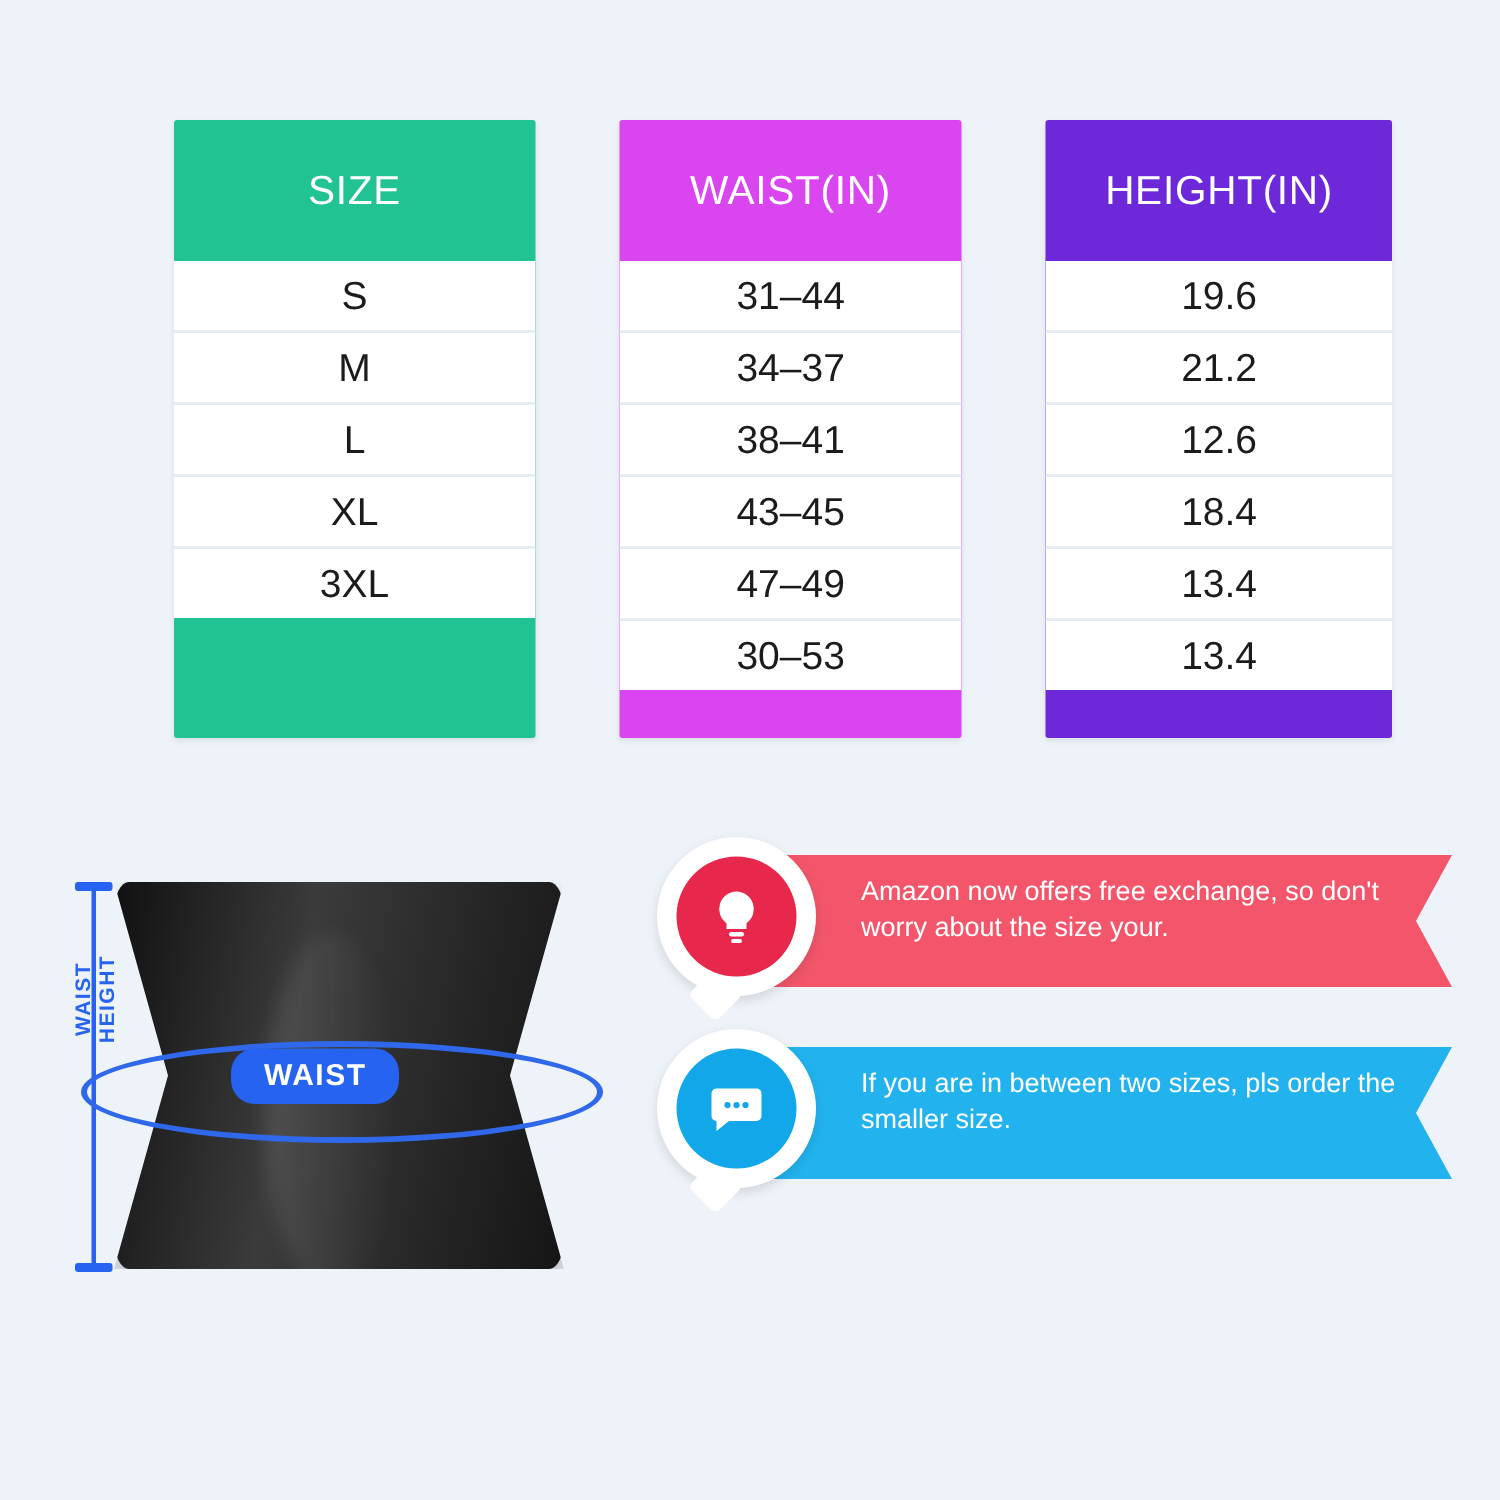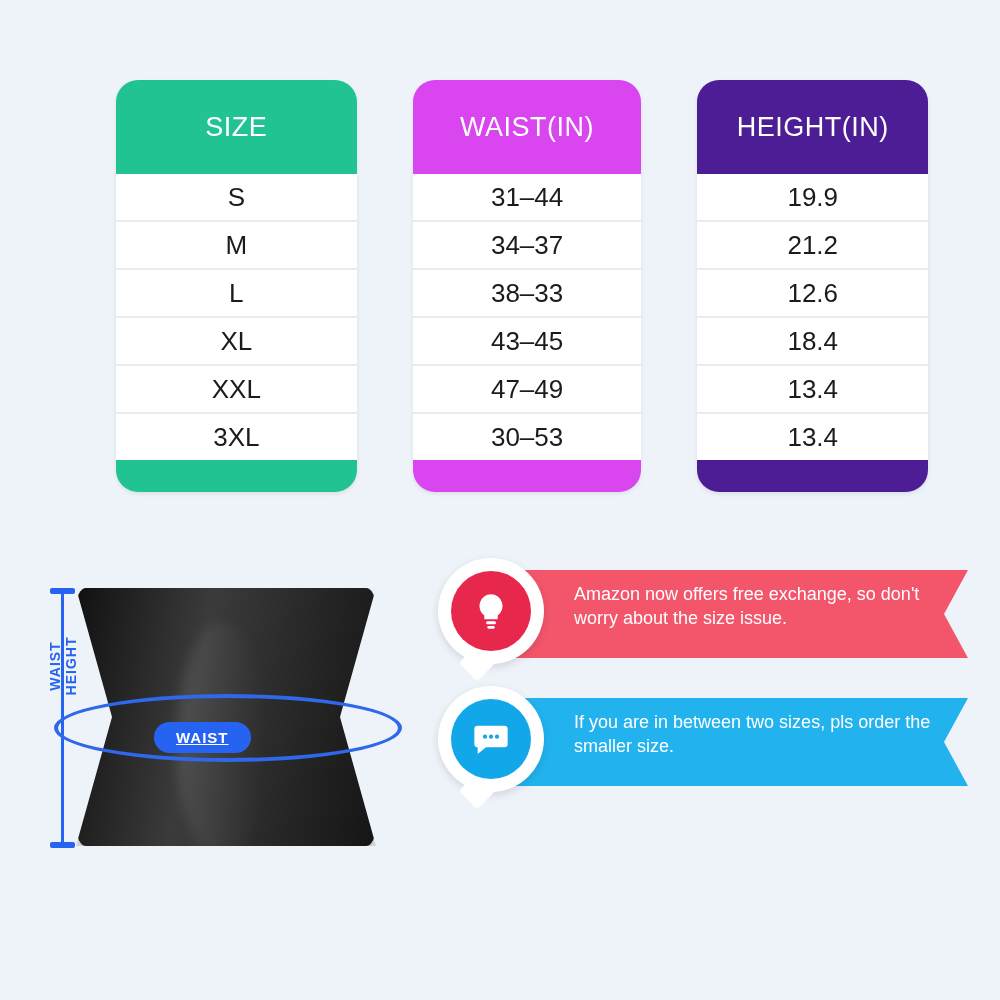--- a/index.html
+++ b/index.html
@@ -18,30 +18,30 @@
   
   .size-table {
     position: absolute;
     left: 72px;
     top: 80px;
     width: 856px;
     display: flex;
     gap: 12px;
   }
   .col {
-    border-radius: 22px;
+    border-radius: 2px;
     overflow: hidden;
     box-shadow: 0 2px 4px rgba(0,0,0,0.08);
     display: flex;
     flex-direction: column;
     margin-left: 44px;
   }
   .col-size   { width: 284px; background: #22c392; }
   .col-waist  { width: 270px; background: #d946ef; }
-  .col-height { width: 272px; background: #4c1d95; }
+  .col-height { width: 272px; background: #6d28d9; }
 
   .col-header {
     height: 94px;
     display: flex;
     align-items: center;
     justify-content: center;
     color: #ffffff;
     font-size: 27px;
     letter-spacing: 0.5px;
   }
@@ -133,29 +133,28 @@
     left: 34px;
     top: 134px;
     width: 340px;
     height: 60px;
     border: 4px solid #2f68ea;
     border-radius: 50%;
   }
   .waist-tag {
     position: absolute;
     left: 134px;
-    top: 162px;
+    top: 139px;
     background: #2563f0;
     color: #ffffff;
-    font-size: 15px;
+    font-size: 20px;
     font-weight: bold;
     letter-spacing: 1px;
     padding: 7px 22px;
     border-radius: 16px;
-    text-decoration: underline;
   }
 
   
   .notes {
     position: absolute;
     left: 430px;
     top: 556px;
     width: 540px;
   }
   .note {
@@ -227,41 +226,40 @@
 
 <div class="size-table">
 
   <div class="col col-size">
     <div class="col-header">SIZE</div>
     <div class="col-body">
       <div class="cell">S</div>
       <div class="cell">M</div>
       <div class="cell">L</div>
       <div class="cell">XL</div>
-      <div class="cell">XXL</div>
       <div class="cell">3XL</div>
     </div>
   </div>
 
   <div class="col col-waist">
     <div class="col-header">WAIST(IN)</div>
     <div class="col-body">
       <div class="cell">31–44</div>
       <div class="cell">34–37</div>
-      <div class="cell">38–33</div>
+      <div class="cell">38–41</div>
       <div class="cell">43–45</div>
       <div class="cell">47–49</div>
       <div class="cell">30–53</div>
     </div>
   </div>
 
   <div class="col col-height">
     <div class="col-header">HEIGHT(IN)</div>
     <div class="col-body">
-      <div class="cell">19.9</div>
+      <div class="cell">19.6</div>
       <div class="cell">21.2</div>
       <div class="cell">12.6</div>
       <div class="cell">18.4</div>
       <div class="cell">13.4</div>
       <div class="cell">13.4</div>
     </div>
   </div>
 
 </div>
 
@@ -279,21 +277,21 @@
   </div>
 
   <div class="waist-ellipse"></div>
   <div class="waist-tag">WAIST</div>
 </div>
 
 <div class="notes">
 
   <div class="note note-1">
     <div class="ribbon"></div>
-    <div class="note-text">Amazon now offers free exchange, so don't worry about the size issue.</div>
+    <div class="note-text">Amazon now offers free exchange, so don't worry about the size your.</div>
     <div class="badge">
       <div class="badge-inner">
         <svg viewBox="0 0 24 24" fill="#ffffff" xmlns="http://www.w3.org/2000/svg">
           <path d="M12 2a7 7 0 0 0-4 12.7V17h8v-2.3A7 7 0 0 0 12 2z"></path>
           <rect x="9" y="18.2" width="6" height="1.8" rx="0.9"></rect>
           <rect x="9.8" y="21" width="4.4" height="1.6" rx="0.8"></rect>
         </svg>
       </div>
     </div>
   </div>

